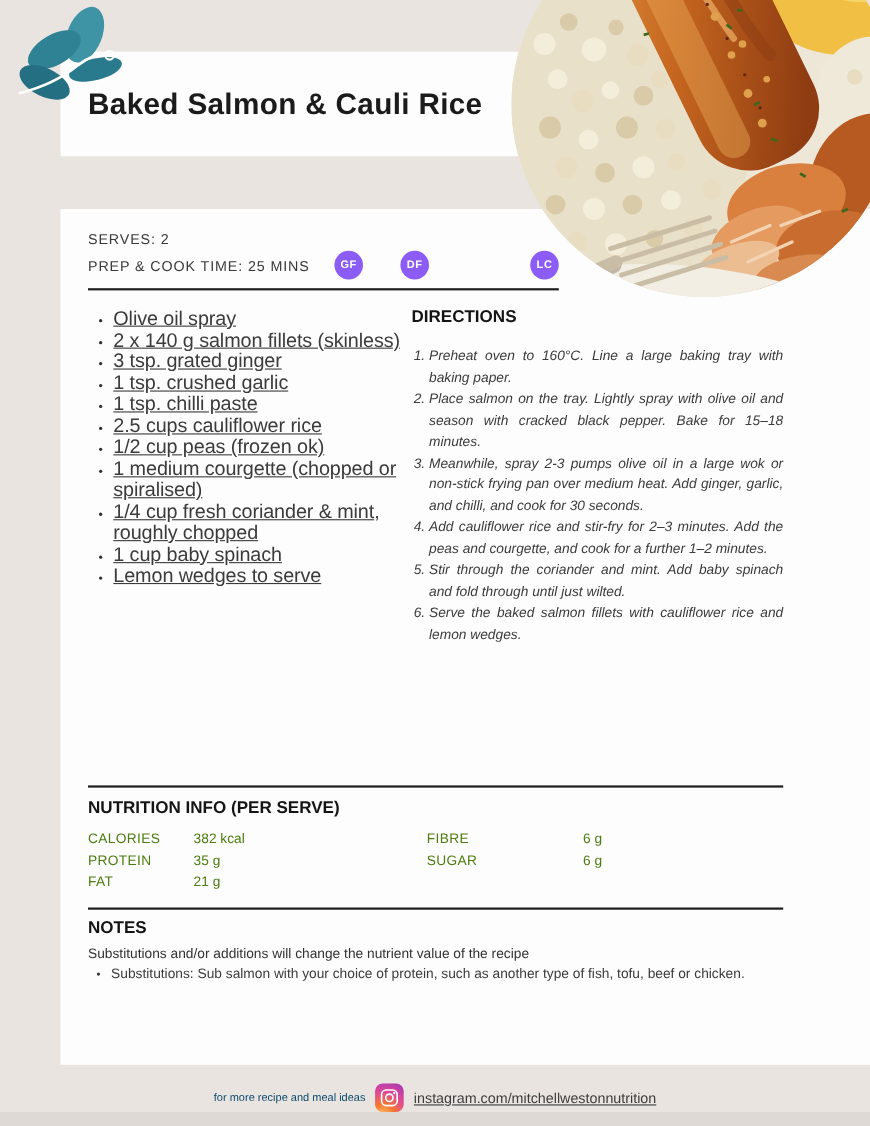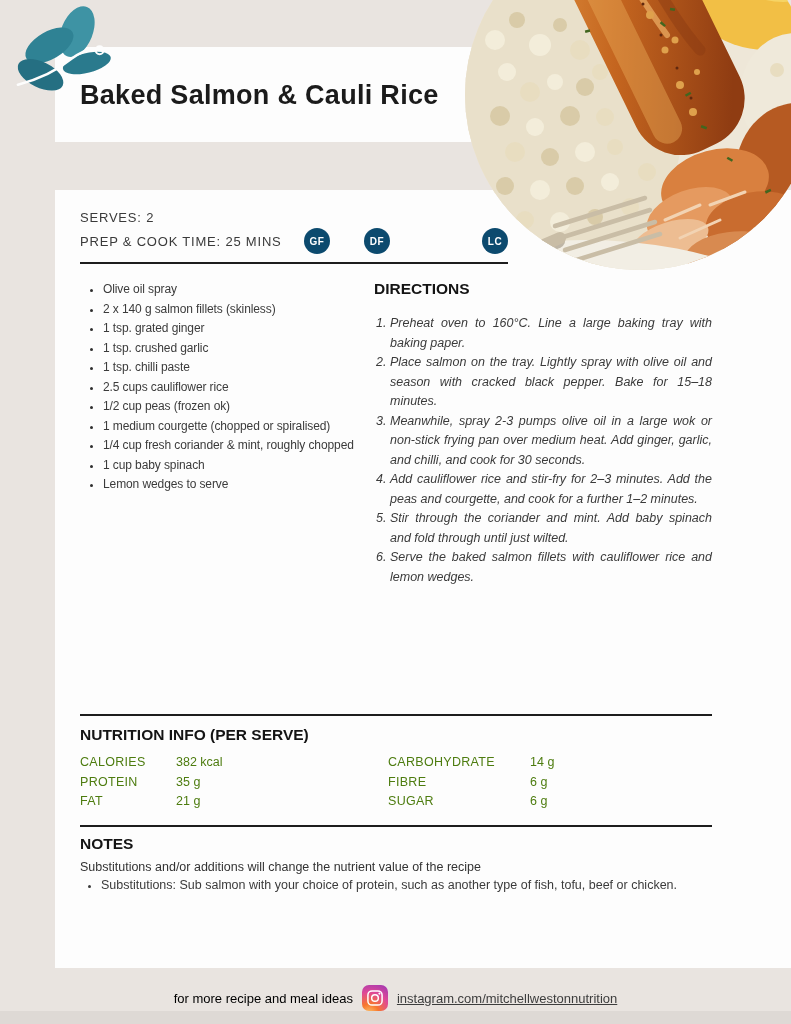--- a/index.html
+++ b/index.html
@@ -17,38 +17,38 @@
   .photo-circle { position:absolute; left:465px; top:-80px; width:350px; height:350px;
                   border-radius:50%; overflow:hidden; z-index:5; background:#eee7d8; }
   .photo-circle svg { display:block; width:100%; height:100%; }
 
   
   .panel { position:absolute; left:55px; top:190px; width:751px; height:778px; background:#fdfdfd; z-index:2; }
 
   .serves-block { position:absolute; left:25px; top:16px; font-size:13px; letter-spacing:.8px;
                   color:#3a3a3a; line-height:24px; }
   .badges { position:absolute; top:38px; left:0; width:100%; height:26px; }
-  .badge { position:absolute; width:26px; height:26px; border-radius:50%; background:#0c4a6e; color:#fff;
+  .badge { position:absolute; width:26px; height:26px; border-radius:50%; background:#8b5cf6; color:#fff;
            font-size:10px; font-weight:bold; letter-spacing:.5px;
            display:flex; align-items:center; justify-content:center; }
   .badge:nth-of-type(1){ left:249px; } .badge:nth-of-type(2){ left:309px; } .badge:nth-of-type(3){ left:427px; }
 
   .rule { position:absolute; height:2px; background:#1d1d1d; }
   .rule-top   { left:25px; top:72px;  width:428px; }
   .rule-mid   { left:25px; top:524px; width:632px; }
   .rule-notes { left:25px; top:635px; width:632px; }
 
   h2.sec { font-size:15.5px; font-weight:bold; color:#141414; letter-spacing:0; }
 
   .col-left  { position:absolute; left:25px;  top:90px; width:296px; }
   .col-right { position:absolute; left:319px; top:90px; width:338px; }
   .col-left h2, .col-right h2 { margin-bottom:16px; }
 
   ul.ing { margin:0; padding-left:23px; list-style:disc; }
-  ul.ing li { font-size:12px; line-height:19.5px; color:#3b3b3b; letter-spacing:-.1px; }
+  ul.ing li { font-size:18px; line-height:19.5px; color:#3b3b3b; letter-spacing:-.1px;text-decoration:underline; }
   ul.ing li::marker { color:#2f2f2f; font-size:11px; }
 
   ol.dir { margin:0; padding-left:16px; }
   ol.dir li { font-size:12.5px; line-height:19.5px; color:#3b3b3b; text-align:justify;font-style:italic; }
   ol.dir li::marker { color:#3b3b3b; }
 
   .nutrition { position:absolute; left:25px; top:536px; width:632px; }
   .nutrition h2 { margin-bottom:9px; }
   .nut-cols { display:flex; }
   .nut-group { width:308px; }
@@ -61,21 +61,21 @@
   .notes { position:absolute; left:25px; top:645px; width:650px; }
   .notes h2 { margin-bottom:5px; }
   .notes .disclaimer { font-size:12.5px; color:#333; line-height:18px; }
   ul.note-list { margin:0; padding-left:21px; list-style:disc; }
   ul.note-list li { font-size:12.5px; line-height:19px; color:#3b3b3b; }
   ul.note-list li::marker { font-size:11px; }
 
   
   .footer { position:absolute; left:0; top:980px; width:791px; height:36px;
             display:flex; align-items:center; justify-content:center; gap:9px; z-index:2; }
-  .footer-text { font-size:13px; color:#000000; }
+  .footer-text { font-size:10px; color:#0c4a6e; }
   .ig-icon { width:26px; height:26px; border-radius:7px; flex:0 0 auto;
              background:radial-gradient(circle at 28% 110%, #fdc468 0%, #f7772e 28%, #df4996 62%, #9b36b7 100%);
              display:flex; align-items:center; justify-content:center; }
   .ig-icon svg { width:20px; height:20px; display:block; }
   .ig-link { font-size:13px; color:#3d3d3d; text-decoration:underline; cursor:pointer; }
   .bottom-strip { position:absolute; left:0; bottom:0; width:100%; height:13px; background:#ded9d5; z-index:3; }
 </style>
 </head>
 <body>
 
@@ -236,21 +236,21 @@
         <span class="badge">LC</span>
       </div>
 
     <div class="rule rule-top"></div>
 
     <div class="col-left">
       <ul class="ing">
 
       <li>Olive oil spray</li>
           <li>2 x 140 g salmon fillets (skinless)</li>
-          <li>1 tsp. grated ginger</li>
+          <li>3 tsp. grated ginger</li>
           <li>1 tsp. crushed garlic</li>
           <li>1 tsp. chilli paste</li>
           <li>2.5 cups cauliflower rice</li>
           <li>1/2 cup peas (frozen ok)</li>
           <li>1 medium courgette (chopped or spiralised)</li>
           <li>1/4 cup fresh coriander &amp; mint, roughly chopped</li>
           <li>1 cup baby spinach</li>
           <li>Lemon wedges to serve</li>
         </ul>
     </div>
@@ -285,24 +285,20 @@
               <span class="nut-value">35 g</span>
             </div>
 
             <div class="nut-row">
               <span class="nut-label">FAT</span>
               <span class="nut-value">21 g</span>
             </div>
           </div>
         <div class="nut-group right">
 
-            <div class="nut-row">
-              <span class="nut-label">CARBOHYDRATE</span>
-              <span class="nut-value">14 g</span>
-            </div>
 
             <div class="nut-row">
               <span class="nut-label">FIBRE</span>
               <span class="nut-value">6 g</span>
             </div>
 
             <div class="nut-row">
               <span class="nut-label">SUGAR</span>
               <span class="nut-value">6 g</span>
             </div>

